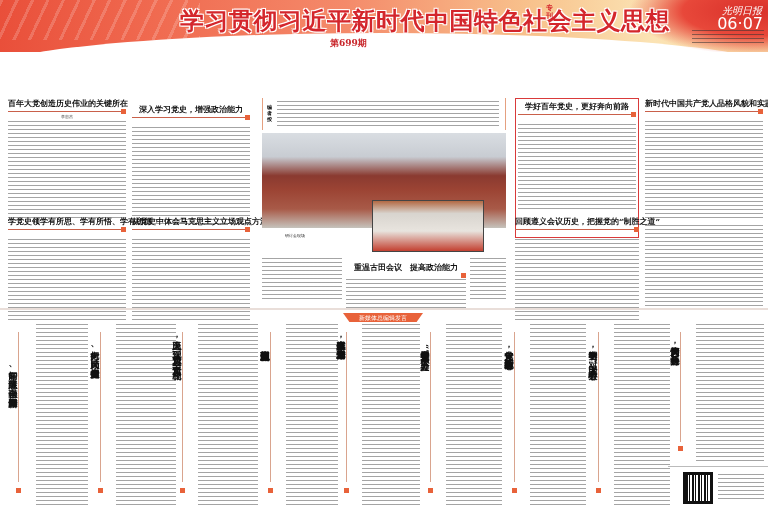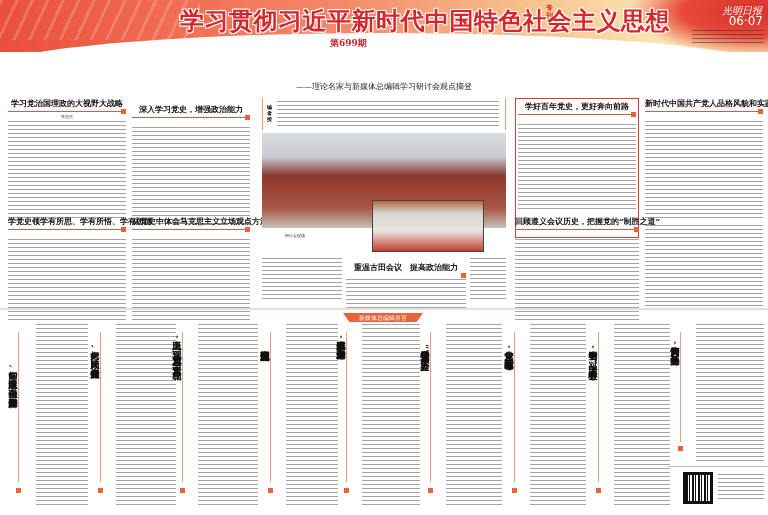--- a/index.html
+++ b/index.html
@@ -7,21 +7,21 @@
 .page{position:relative;width:768px;height:515px;background:#fff}
 .banner{position:absolute;left:0;top:0;width:768px;height:52px;overflow:hidden;
  background:linear-gradient(90deg,#e94f3a 0%,#f06a50 20%,#f48a6a 45%,#f8c48e 70%,#fbe3b4 85%,#f9d9a6 100%)}
 .banner:before{content:"";position:absolute;left:-20px;right:-20px;top:33px;height:40px;background:#fff;border-radius:50% 50% 0 0/100% 100% 0 0}
 .banner .rays{position:absolute;left:0;top:0;width:200px;height:40px;background:repeating-linear-gradient(115deg,rgba(255,255,255,.18) 0 3px,rgba(255,255,255,0) 3px 14px)}
 .ribbon{position:absolute;right:0;top:0;width:140px;height:55px;background:radial-gradient(ellipse at 90% 20%,#d8302a 0%,#e8483a 40%,rgba(232,72,58,0) 70%)}
 .banner-title{position:absolute;left:180px;top:5px;font-family:"DejaVu Sans",sans-serif;font-weight:bold;font-size:24px;color:#d4262c;letter-spacing:0.5px;text-shadow:1px 1px 0 #fff,-1px -1px 0 #fff,1px -1px 0 #fff,-1px 1px 0 #fff}
 .banner-sub{position:absolute;left:546px;top:4px;width:10px;font-size:7px;color:#d4262c;font-weight:bold;line-height:8px}
 .issue{position:absolute;left:330px;top:37px;font-size:9px;color:#c8252a;font-weight:bold}
 .logo{position:absolute;right:6px;top:4px;color:#fff;font-size:10px;font-style:italic;}
-.date{position:absolute;right:5px;top:14px;color:#fff;font-family:"DejaVu Sans",sans-serif;font-size:12px}
+.date{position:absolute;right:5px;top:14px;color:#fff;font-family:"DejaVu Sans",sans-serif;font-size:16px}
 .masthead-info{position:absolute;right:4px;top:30px;width:72px;height:14px;background:repeating-linear-gradient(180deg,#333 0 1px,transparent 1px 4px);opacity:.55}
 .headline{position:absolute;left:0;width:768px;top:61px;text-align:center;font-weight:bold;font-size:17px;color:#111;letter-spacing:1px}
 .subhead{position:absolute;left:0;width:768px;top:81px;text-align:center;font-size:8px;color:#222}
 .article{position:absolute}
 .atitle{font-size:8px;font-weight:bold;color:#111;text-align:center;border-bottom:1px solid #c9604a;padding-bottom:2px;position:relative;white-space:nowrap}
 .atitle:after{content:"";position:absolute;right:0;bottom:-3px;width:5px;height:5px;background:#e8623a}
 .author{font-size:4px;color:#444;text-align:center;margin:2px 0}
 .text{background:repeating-linear-gradient(180deg,#9a9a9a 0 1px,#fff 1px 4px);opacity:.9}
 .boxed{border:1.5px solid #d93a3a;padding:2px}
 .photo{position:absolute;left:262px;top:133px;width:244px;height:95px;background:linear-gradient(180deg,#d9dde2 0%,#c8ccd2 25%,#8a3a30 45%,#9c4434 60%,#a85a48 80%,#c6c3bc 100%)}
@@ -49,24 +49,23 @@
     <div class="rays"></div>
     <div class="ribbon"></div>
     <div class="banner-title">学习贯彻习近平新时代中国特色社会主义思想</div>
     <div class="banner-sub">专刊</div>
     <div class="logo">光明日报</div>
     <div class="date">06·07</div>
     <div class="masthead-info"></div>
   </div>
   <div class="issue">第699期</div>
 
-  <div class="subhead">——理论名家与新媒体总编辑学习研讨会观点摘登</div>
 
   <div class="article" style="left:8px;top:98px;width:118px">
-    <div class="atitle">学习党治国理政的大视野大战略</div>
+    <div class="atitle">百年大党创造历史伟业的关键所在</div>
     <div class="author">李忠杰</div>
     <div class="text" style="height:100px"></div>
   </div>
   <div class="article" style="left:132px;top:104px;width:118px">
     <div class="atitle">深入学习党史，增强政治能力</div>
     <div class="author">&nbsp;</div>
     <div class="text" style="height:100px"></div>
   </div>
   <div class="article" style="left:8px;top:216px;width:118px">
     <div class="atitle">学党史领学有所思、学有所悟、学有所得</div>

